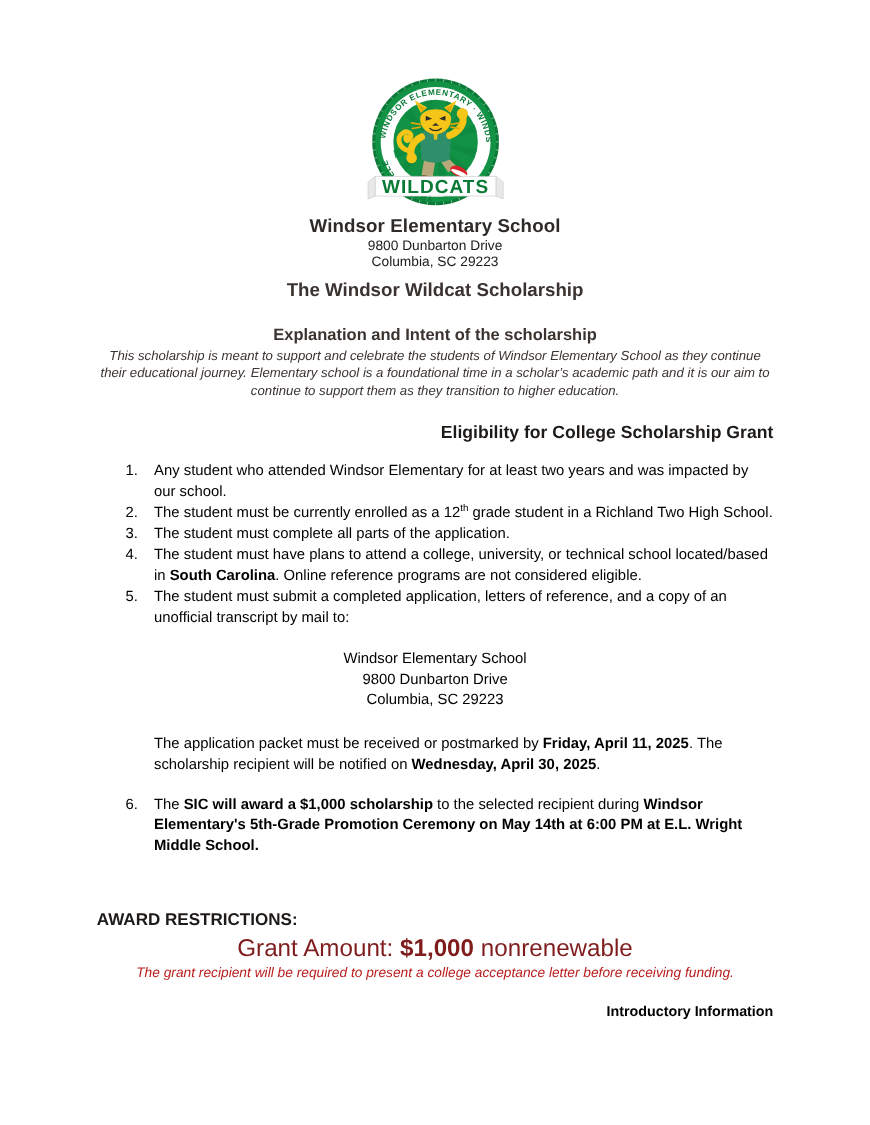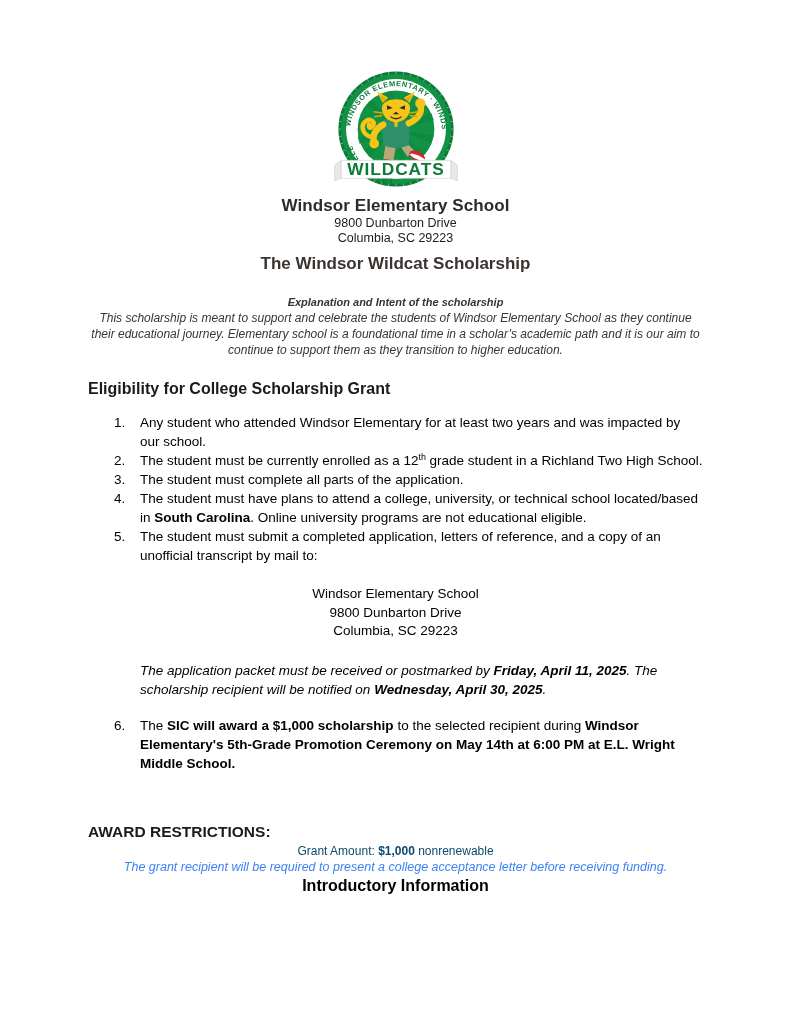--- a/index.html
+++ b/index.html
@@ -54,38 +54,37 @@
   .scholarship-title {
     text-align: center;
     font-weight: bold;
     font-size: 17px;
     color: #3a3330;
     margin-top: 8px;
   }
 
   .explain-head {
     text-align: center;
-    font-style: italic;
-    font-weight: bold;
-    font-size: 11px;
+    font-weight: bold;
+    font-size: 15px;
     color: #3a3330;
     margin-top: 22px;
   }
   .explain-body {
     text-align: center;
     font-style: italic;
     font-size: 12px;
     line-height: 16px;
     color: #3a3330;
     margin-top: 2px;
     padding: 0 2px;
   }
 
   .eligibility-head {
-    text-align: left;
+    text-align: right;
     font-weight: bold;
     font-size: 16px;
     color: #1d1a18;
     margin-top: 22px;
   }
 
   
   ol.reqs {
     margin: 15px 0 0 0;
     padding: 0;
@@ -115,49 +114,48 @@
     line-height: 18.5px;
     margin-top: 20px;
   }
 
   
   .indent-para {
     margin-left: 52px;
     margin-top: 20px;
     font-size: 13.5px;
     line-height: 19px;
-    font-style: italic;
   }
 
   
   .award-block { margin-top: 50px; }
   .award-head {
     text-align: left;
     font-weight: bold;
     font-size: 15.5px;
     color: #1d1a18;
   }
   .grant-amount {
     text-align: center;
-    font-size: 12px;
+    font-size: 22px;
     margin-top: 3px;
-    color: #0c4a6e;
+    color: #7f1d1d;
   }
   .award-note {
     text-align: center;
     font-style: italic;
     font-size: 12.5px;
     margin-top: 2px;
-    color: #3b82f6;
+    color: #b91c1c;
   }
   .intro-info {
     font-weight: bold;
-    font-size: 16px;
-    margin-top: 3px;
-    text-align: center;
+    font-size: 13px;
+    margin-top: 21px;
+    text-align: right;
   }
   b, strong { font-weight: bold; }
 </style>
 </head>
 <body>
 
 <div class="page">
 
   <div class="logo-wrap">
     <div class="logo">
@@ -317,21 +315,21 @@
       <li>
         <span class="num">2.</span>
         <span class="li-text"><span>The student must be currently enrolled as a 12</span><sup>th</sup><span> grade student in a Richland Two High School.</span></span>
       </li>
       <li>
         <span class="num">3.</span>
         <span class="li-text"><span>The student must complete all parts of the application.</span></span>
       </li>
       <li>
         <span class="num">4.</span>
-        <span class="li-text"><span>The student must have plans to attend a college, university, or technical school located/based in </span><b>South Carolina</b><span>.  Online university programs are not educational eligible.</span></span>
+        <span class="li-text"><span>The student must have plans to attend a college, university, or technical school located/based in </span><b>South Carolina</b><span>.  Online reference programs are not considered eligible.</span></span>
       </li>
       <li>
         <span class="num">5.</span>
         <span class="li-text"><span>The student must submit a completed application, letters of reference, and a copy of an unofficial transcript by mail to:</span></span>
       </li>
     </ol>
 
   <div class="mail-block">
     <div>Windsor Elementary School</div>
     <div>9800 Dunbarton Drive</div>

